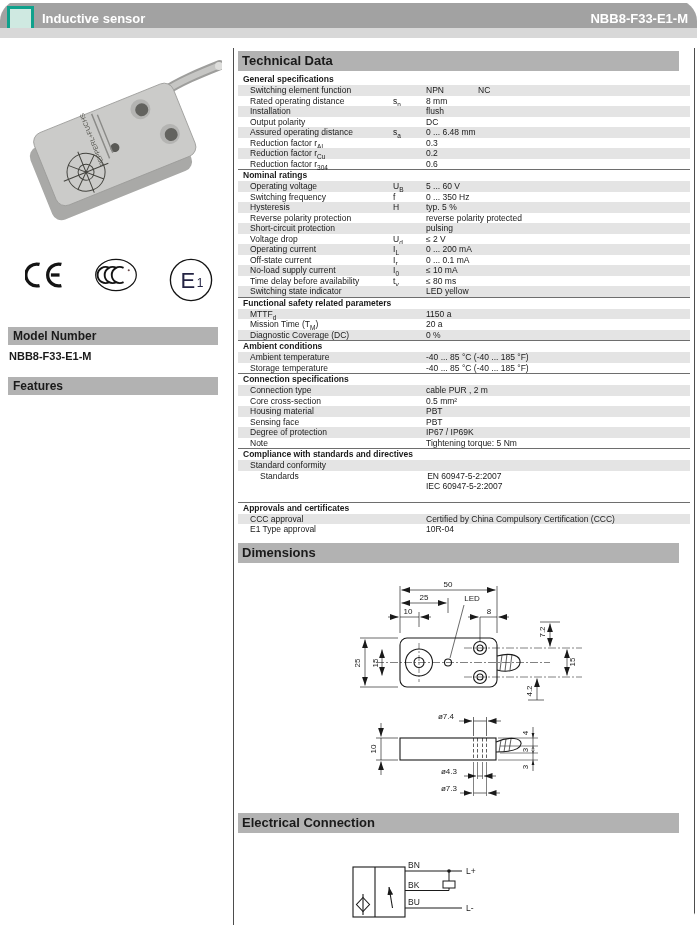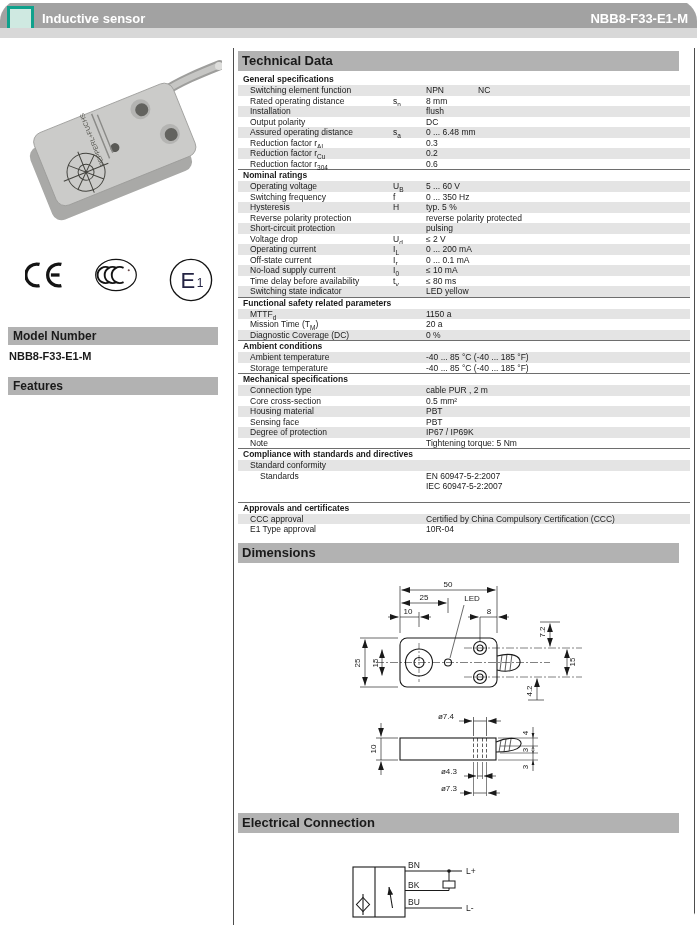--- a/index.html
+++ b/index.html
@@ -24,21 +24,21 @@
   
   .secbar{position:absolute;left:238px;width:441px;height:20px;background:#b2b2b2;
           font-size:13px;font-weight:bold;line-height:20px;padding-left:4px;box-sizing:border-box;}
   #tech-bar{top:51px;} #dim-bar{top:543px;} #elec-bar{top:813px;}
   
   #tech-table{position:absolute;left:238px;top:74px;width:452px;}
   .tsect{border-top:1px solid #6e6e6e;}
   .tsect.first{border-top:none;}
   .tsect.gap{margin-top:10px;}
   .tsect-title{font-size:8.5px;font-weight:bold;line-height:11px;padding-left:5px;}
-  .trow{position:relative;height:10.5px;font-size:8.5px;line-height:10.5px;}
+  .trow{position:relative;height:10.5px;font-size:8.5px;line-height:10.5px;text-align:center;}
   .trow.tall{height:21px;}
   .trow.shaded{background:#e4e4e4;}
   .tlabel{position:absolute;left:12px;top:0;white-space:nowrap;}
   .tlabel.ind2{left:22px;}
   .tsym{position:absolute;left:155px;top:0;}
   .tval{position:absolute;left:188px;top:0;white-space:nowrap;}
   .tval .vline{display:block;height:10.5px;}
   .textra{position:absolute;left:52px;top:0;}
   sub.s{font-size:6.5px;}
   
@@ -227,21 +227,21 @@
         <div class="trow shaded">
           <span class="tlabel">Ambient temperature</span>
           <span class="tval">-40 ... 85 °C (-40 ... 185 °F)</span>
         </div>
         <div class="trow">
           <span class="tlabel">Storage temperature</span>
           <span class="tval">-40 ... 85 °C (-40 ... 185 °F)</span>
         </div>
       </div>
       <div class="tsect">
-        <div class="tsect-title">Mechanical specifications</div>
+        <div class="tsect-title">Connection specifications</div>
         <div class="trow shaded">
           <span class="tlabel">Connection type</span>
           <span class="tval">cable PUR , 2 m</span>
         </div>
         <div class="trow">
           <span class="tlabel">Core cross-section</span>
           <span class="tval">0.5 mm²</span>
         </div>
         <div class="trow shaded">
           <span class="tlabel">Housing material</span>

